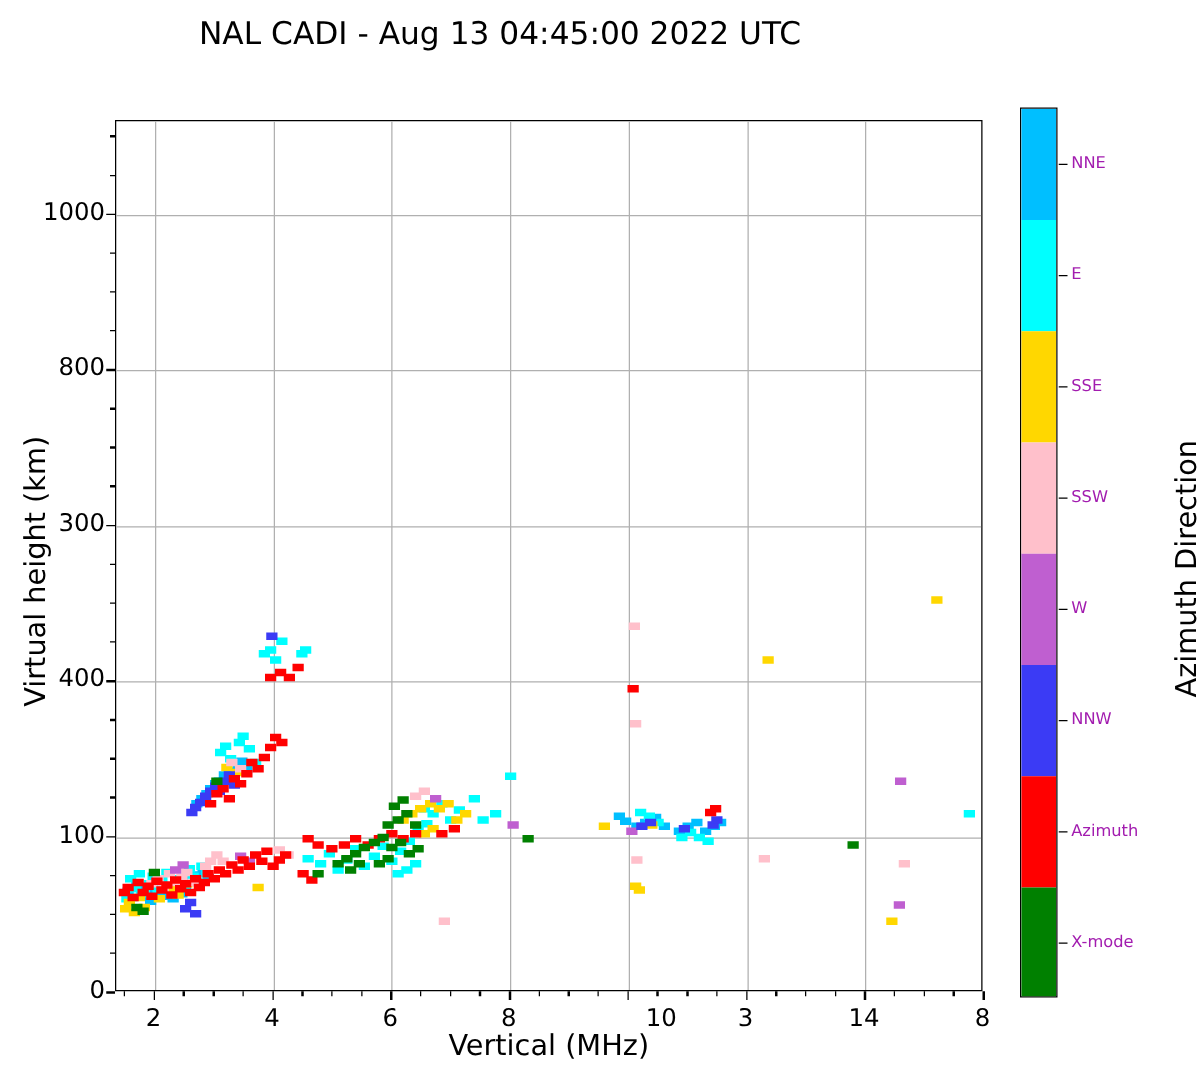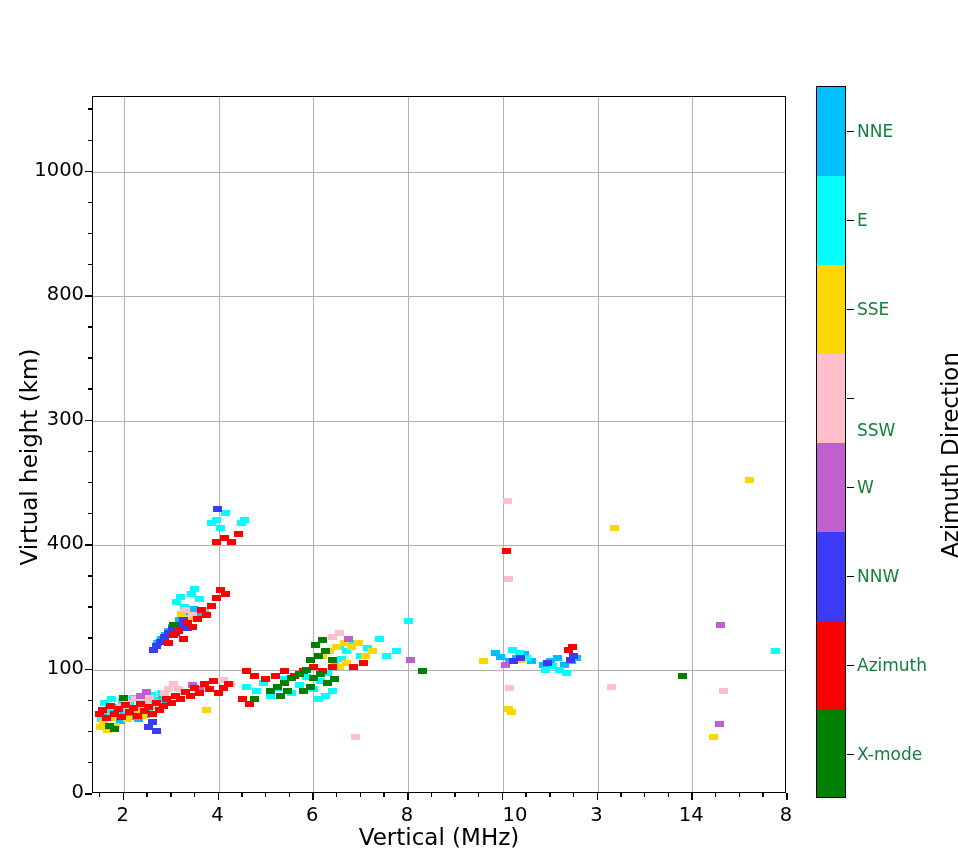--- a/index.html
+++ b/index.html
@@ -142,42 +142,43 @@
   .cb-tick {
     position: absolute;
     left: 847px;
     width: 7px;
     height: 1.5px;
     background: #000000;
   }
   .cb-label {
     position: absolute;
     left: 857px;
-    font-size: 17px;
-    color: #15803d;
+    font-size: 13px;
+    color: #a21caf;
     white-space: nowrap;
     transform: translateY(-50%);
   }
   #colorbar-title {
     position: absolute;
     left: 790px;
     top: 442px;
     width: 320px;
     text-align: center;
     font-size: 23px;
     color: #000000;
     transform: rotate(-90deg);
     transform-origin: 50% 50%;
   }
 </style>
 </head>
 <body>
 
 <div id="figure">
 
+  <div id="chart-title">NAL CADI - Aug 13 04:45:00 2022 UTC</div>
 
   <div id="plot-area">
     <div id="gridlines">
         <div class="grid-v" style="left: 30.7918px;"></div>
         <div class="grid-v" style="left: 125.536px;"></div>
         <div class="grid-v" style="left: 220.28px;"></div>
         <div class="grid-v" style="left: 315.024px;"></div>
         <div class="grid-v" style="left: 409.768px;"></div>
         <div class="grid-v" style="left: 504.512px;"></div>
         <div class="grid-v" style="left: 599.256px;"></div>
@@ -508,21 +509,21 @@
   <div id="x-axis-elems">
       <div class="xtick-major" style="left: 122.792px;"></div>
       <div class="xlabel-txt" style="left: 122.792px;">2</div>
       <div class="xtick-major" style="left: 217.536px;"></div>
       <div class="xlabel-txt" style="left: 217.536px;">4</div>
       <div class="xtick-major" style="left: 312.28px;"></div>
       <div class="xlabel-txt" style="left: 312.28px;">6</div>
       <div class="xtick-major" style="left: 407.024px;"></div>
       <div class="xlabel-txt" style="left: 407.024px;">8</div>
       <div class="xtick-major" style="left: 501.768px;"></div>
-      <div class="xlabel-txt" style="left: 515px; text-align: right;">10</div>
+      <div class="xlabel-txt" style="left: 529px; text-align: right;">10</div>
       <div class="xtick-major" style="left: 596.512px;"></div>
       <div class="xlabel-txt" style="left: 596.512px;">3</div>
       <div class="xtick-major" style="left: 691.256px;"></div>
       <div class="xlabel-txt" style="left: 691.256px;">14</div>
       <div class="xtick-major" style="left: 786px;"></div>
       <div class="xlabel-txt" style="left: 786px;">8</div>
       <div class="xtick-minor" style="left: 99.1058px;"></div>
       <div class="xtick-minor" style="left: 146.478px;"></div>
       <div class="xtick-minor" style="left: 170.164px;"></div>
       <div class="xtick-minor" style="left: 193.85px;"></div>
@@ -560,21 +561,21 @@
       <div class="cb-seg" style="background: rgb(0, 128, 0); top: 623px; height: 89px;"></div>
     </div>
   <div id="colorbar-ticks">
       <div class="cb-tick" style="top: 130.5px;"></div>
       <div class="cb-label" style="top: 130.5px;">NNE</div>
       <div class="cb-tick" style="top: 219.5px;"></div>
       <div class="cb-label" style="top: 219.5px;">E</div>
       <div class="cb-tick" style="top: 308.5px;"></div>
       <div class="cb-label" style="top: 308.5px;">SSE</div>
       <div class="cb-tick" style="top: 397.5px;"></div>
-      <div class="cb-label" style="top: 397.5px; margin-top: 32px;">SSW</div>
+      <div class="cb-label" style="top: 397.5px;">SSW</div>
       <div class="cb-tick" style="top: 486.5px;"></div>
       <div class="cb-label" style="top: 486.5px;">W</div>
       <div class="cb-tick" style="top: 575.5px;"></div>
       <div class="cb-label" style="top: 575.5px;">NNW</div>
       <div class="cb-tick" style="top: 664.5px;"></div>
       <div class="cb-label" style="top: 664.5px;">Azimuth</div>
       <div class="cb-tick" style="top: 753.5px;"></div>
       <div class="cb-label" style="top: 753.5px;">X-mode</div>
     </div>
   <div id="colorbar-title">Azimuth Direction</div>

